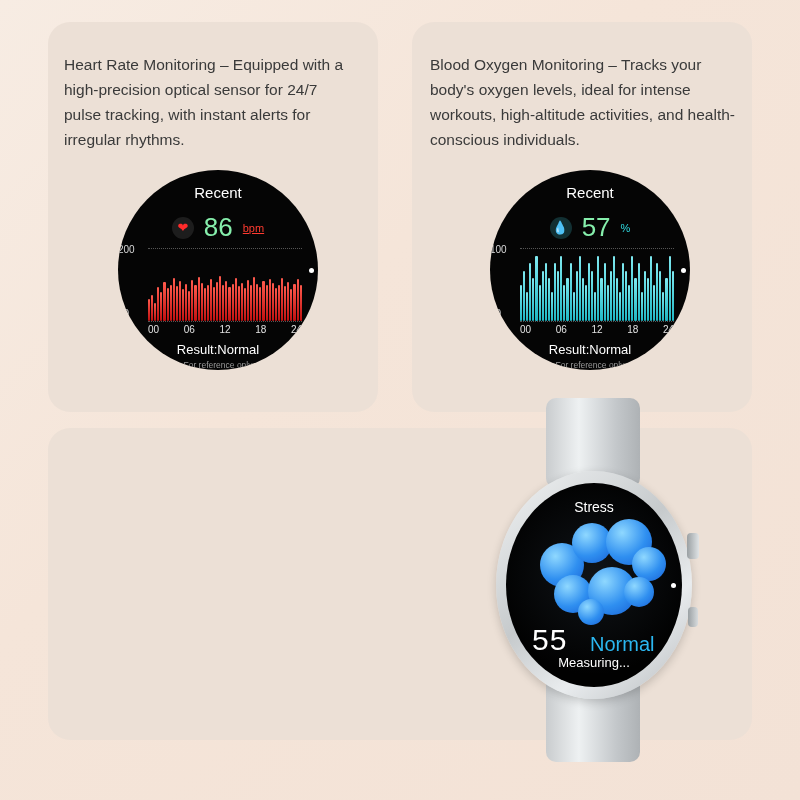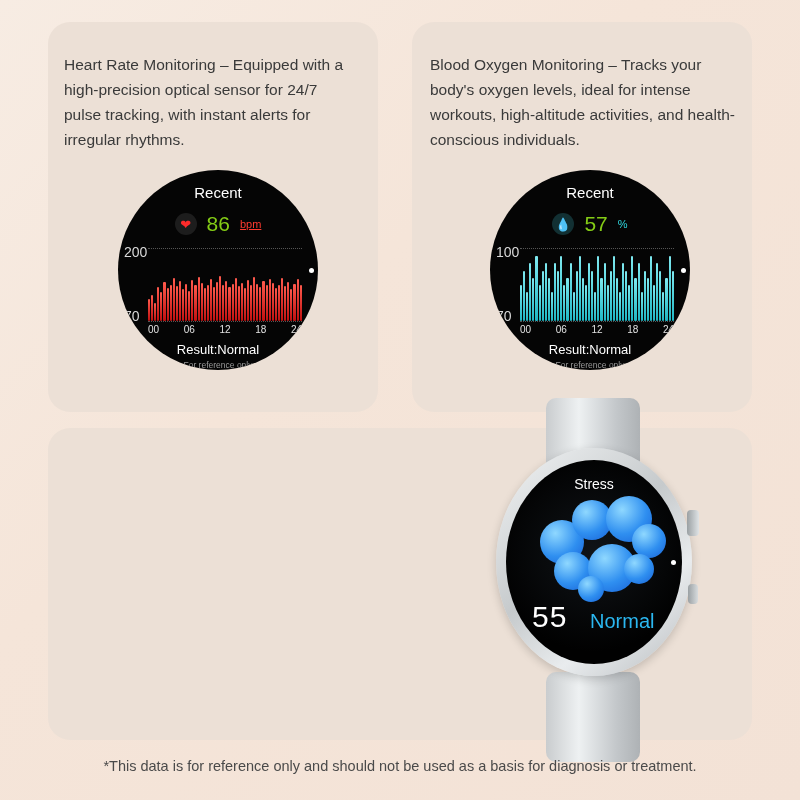--- a/index.html
+++ b/index.html
@@ -51,37 +51,37 @@
     position:absolute;left:0;right:0;top:42px;
     display:flex;align-items:center;justify-content:center;gap:10px;
   }
   .dial-icon{
     width:22px;height:22px;border-radius:50%;
     display:flex;align-items:center;justify-content:center;
     font-size:13px;line-height:1;
   }
   .icon-heart{background:#1d1d1d;color:#ff2b2b;}
   .icon-drop{background:#123033;color:#2fd9e0;}
-  .dial-value{color:#84cc16;font-size:21px;font-weight:500;}
+  .dial-value{color:#86efac;font-size:26px;font-weight:500;}
   .dial-unit{font-size:11px;}
   .unit-bpm{color:#ff3b30;text-decoration:underline;}
   .unit-pct{color:#2fd9e0;}
 
   .chart-area{
     position:absolute;left:30px;right:16px;top:78px;height:72px;
     border-top:1px dotted #555;
     border-bottom:1px dotted #555;
     display:flex;align-items:flex-end;gap:1px;
   }
   .bar{flex:1 1 auto;border-radius:1px;}
   .bar-hr{background:linear-gradient(#ff5a4d,#c01010);}
   .bar-ox{background:linear-gradient(#7fe9f0,#1fb7c4);}
 
   .ytop,.ybot{
-    position:absolute;left:6px;color:#d9d9d9;font-size:14px;
+    position:absolute;left:0;color:#d9d9d9;font-size:10px;
   }
   .ytop{top:74px;}
   .ybot{top:138px;}
 
   .xaxis{
     position:absolute;left:30px;right:16px;top:154px;
     display:flex;justify-content:space-between;
     color:#e3e3e3;font-size:10px;
   }
   .result{
@@ -100,21 +100,21 @@
   
   #watch-wrap{position:absolute;left:420px;top:-8px;width:250px;height:320px;}
   .strap{
     position:absolute;left:78px;width:94px;
     background:linear-gradient(90deg,#c9ccce,#eef1f2 35%,#c3c7ca 75%,#aeb2b5);
     border-radius:10px;
   }
   .strap.top{top:-22px;height:90px;}
   .strap.bottom{bottom:-22px;height:90px;}
   .watch-body{
-    position:absolute;left:28px;top:28px;width:196px;height:228px;
+    position:absolute;left:28px;top:51px;width:196px;height:228px;
     border-radius:50%;
     background:linear-gradient(140deg,#f2f4f5,#c6cacc 45%,#e9ecee 70%,#b6babd);
     box-shadow:0 3px 10px rgba(0,0,0,.18);
   }
   .crown{
     position:absolute;right:-7px;top:62px;width:12px;height:26px;
     border-radius:4px;
     background:linear-gradient(90deg,#9aa0a3,#dfe3e5);
   }
   .crown2{
@@ -347,20 +347,20 @@
               <div class="bub" style="left: 100px; top: 0px; width: 46px; height: 46px;"></div>
               <div class="bub" style="left: 126px; top: 28px; width: 34px; height: 34px;"></div>
               <div class="bub" style="left: 48px; top: 56px; width: 38px; height: 38px;"></div>
               <div class="bub" style="left: 82px; top: 48px; width: 48px; height: 48px;"></div>
               <div class="bub" style="left: 118px; top: 58px; width: 30px; height: 30px;"></div>
               <div class="bub" style="left: 72px; top: 80px; width: 26px; height: 26px;"></div>
             </div>
 
           <div class="stress-num">55</div>
           <div class="stress-state">Normal</div>
+          <div class="stress-measuring">Measuring...</div>
           <div class="stress-dot"></div>
         </div>
       </div>
     </div>
   </div>
 
-  <div class="footer">*This data is for reference only and should not be used as a basis for diagnosis or treatment.</div>
 </div>
 
 </body></html>

